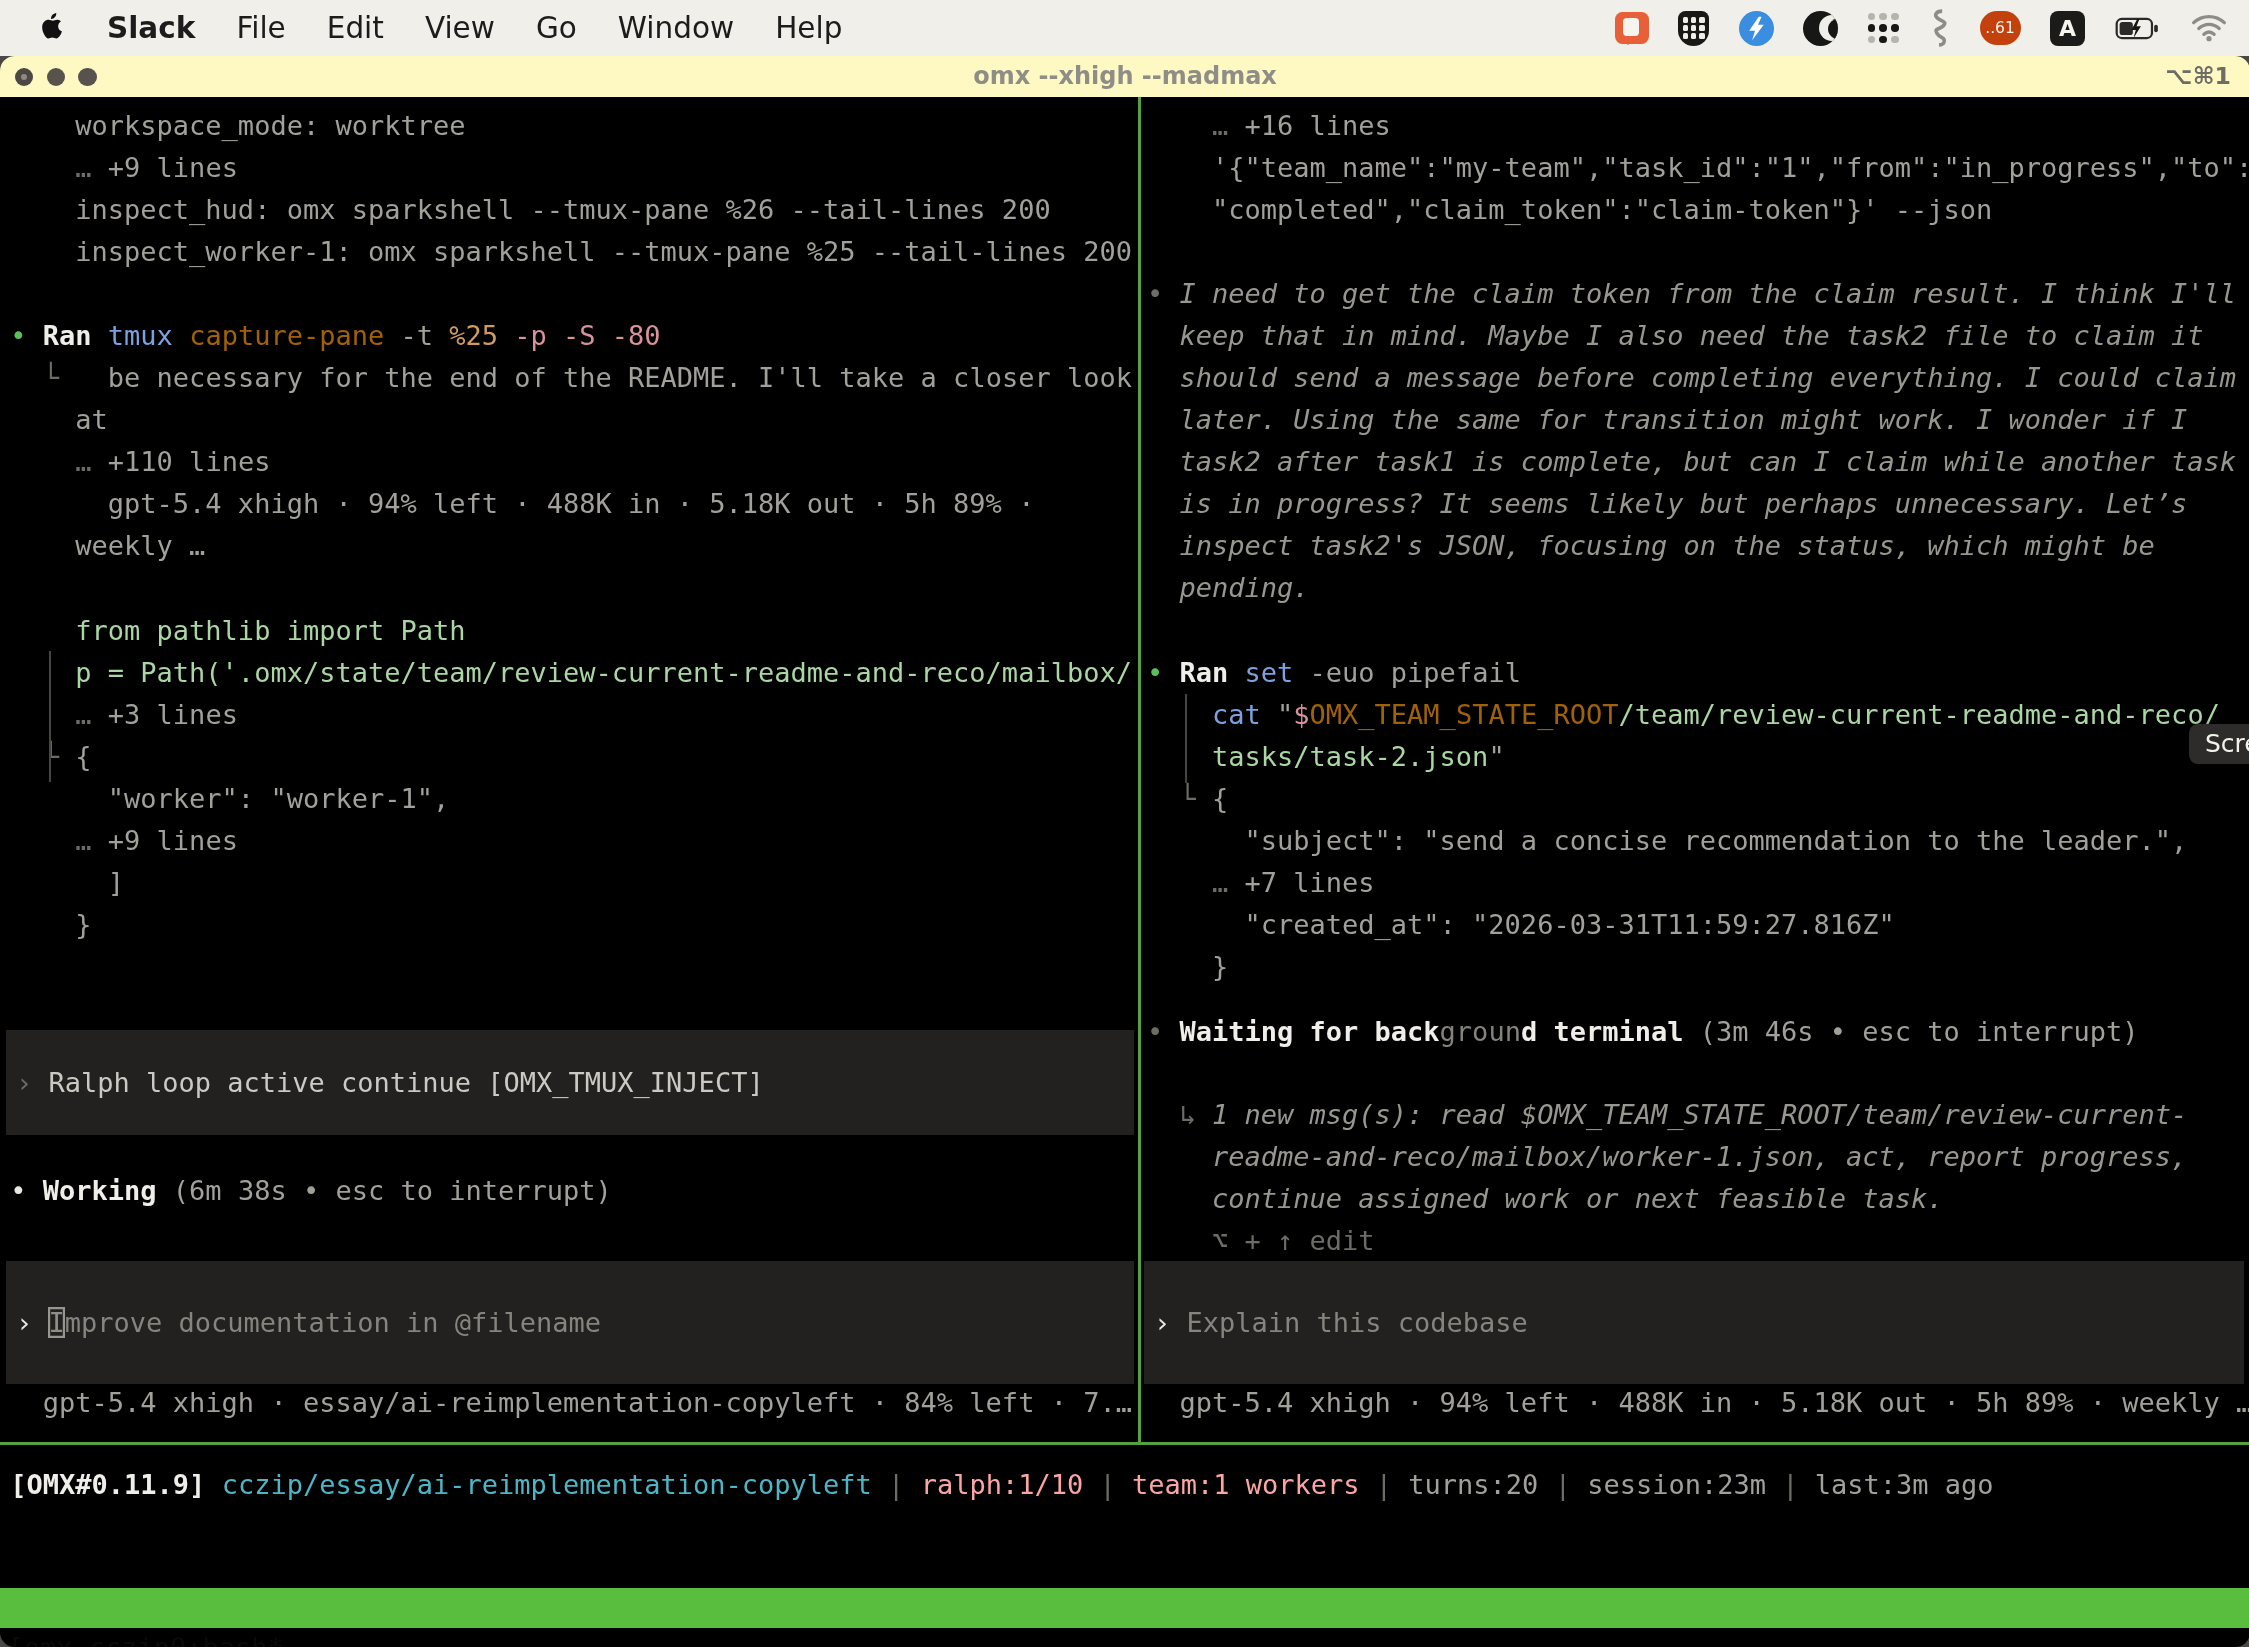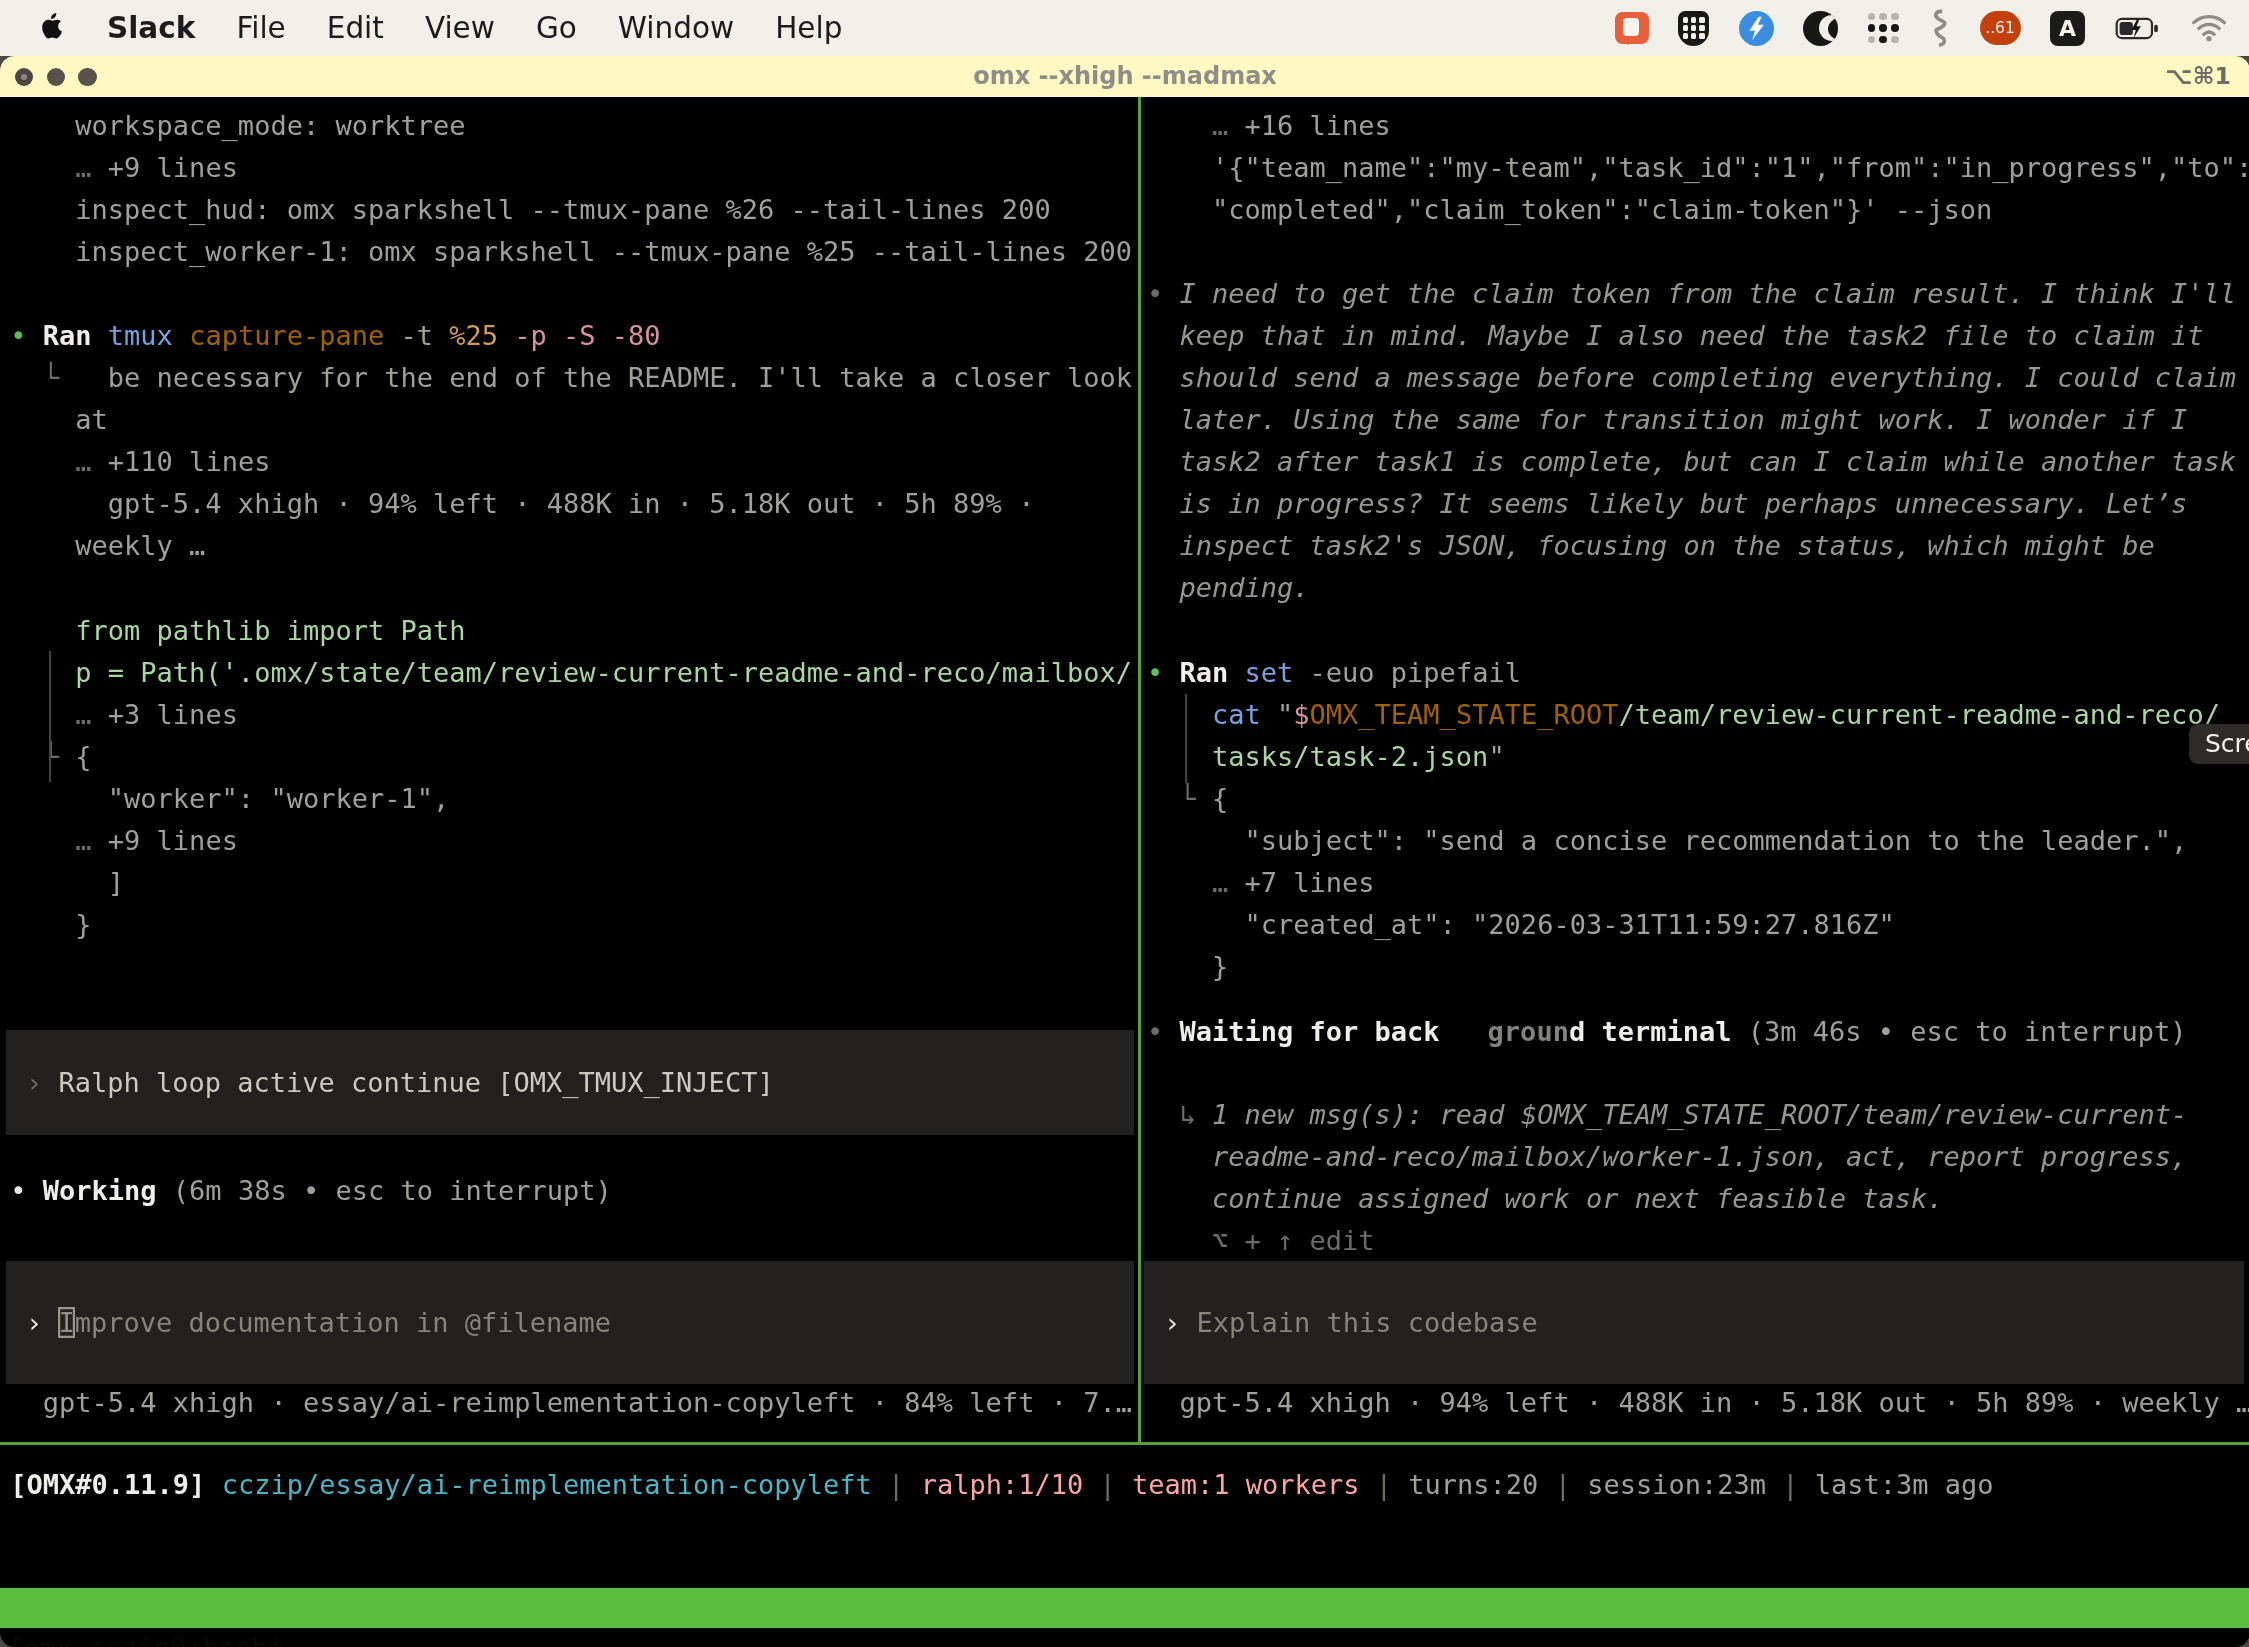--- a/index.html
+++ b/index.html
@@ -50,29 +50,29 @@
   .wtitle{position:absolute;left:0;right:0;top:0;height:41px;line-height:41px;text-align:center;
           color:#8f8d87;font-size:24px;font-weight:bold;}
   .wshort{position:absolute;right:19px;top:0;height:41px;line-height:41px;color:#6e6c66;
           font-size:23.6px;font-weight:bold;}
 
   
   .tl{height:42px;line-height:42px;white-space:pre;font-family:"DejaVu Sans Mono",monospace;
       font-size:27px;}
   .sec{position:absolute;}
   .s-g{color:#a1a09a;} .s-d{color:#6d6c66;} .s-w{color:#e9e8e3;}
-  .s-bw{color:#efeee9;font-weight:bold;} .s-bwd{color:#83827c;font-weight:bold;margin-left:48px;}
+  .s-bw{color:#efeee9;font-weight:bold;} .s-bwd{color:#83827c;font-weight:normal;}
   .s-gb{color:#5bc05b;} .s-bl{color:#7aa2e0;} .s-lv{color:#a16207;}
   .s-or{color:#d09a62;} .s-pk{color:#d9929b;} .s-gr{color:#a9d6a2;} .s-pu{color:#b9a7e6;}
   .s-gi{color:#98978f;font-style:italic;} .s-w2{color:#cac9c3;} .s-d2{color:#85847e;}
   .s-cy{color:#4db5c6;} .s-grn{color:#fca5a5;}
   .s-cur{color:#8f8e88;box-shadow:inset 0 0 0 2.2px #98978f;}
 
   .band{position:absolute;background:#22211f;display:flex;align-items:center;}
-  .band .tl{padding-left:20px;}
+  .band .tl{padding-left:10px;}
   .guide{position:absolute;width:1.5px;background:#46453f;}
   .divider{position:absolute;left:1138px;top:41px;width:3px;height:1345px;background:#53a23c;}
   .hline{position:absolute;left:0;top:1386px;width:100%;height:3px;background:#53a23c;}
 
   .omx-line{position:absolute;left:10.3px;top:1408px;}
 
   .tmuxbar{position:absolute;left:0;top:1532px;width:100%;height:40px;background:#59bd3e;
            color:#0a0a08;font-family:"DejaVu Sans Mono",monospace;font-size:27px;line-height:40px;
            white-space:pre;}
   .tmuxbar .tleft{position:absolute;left:7.4px;}

